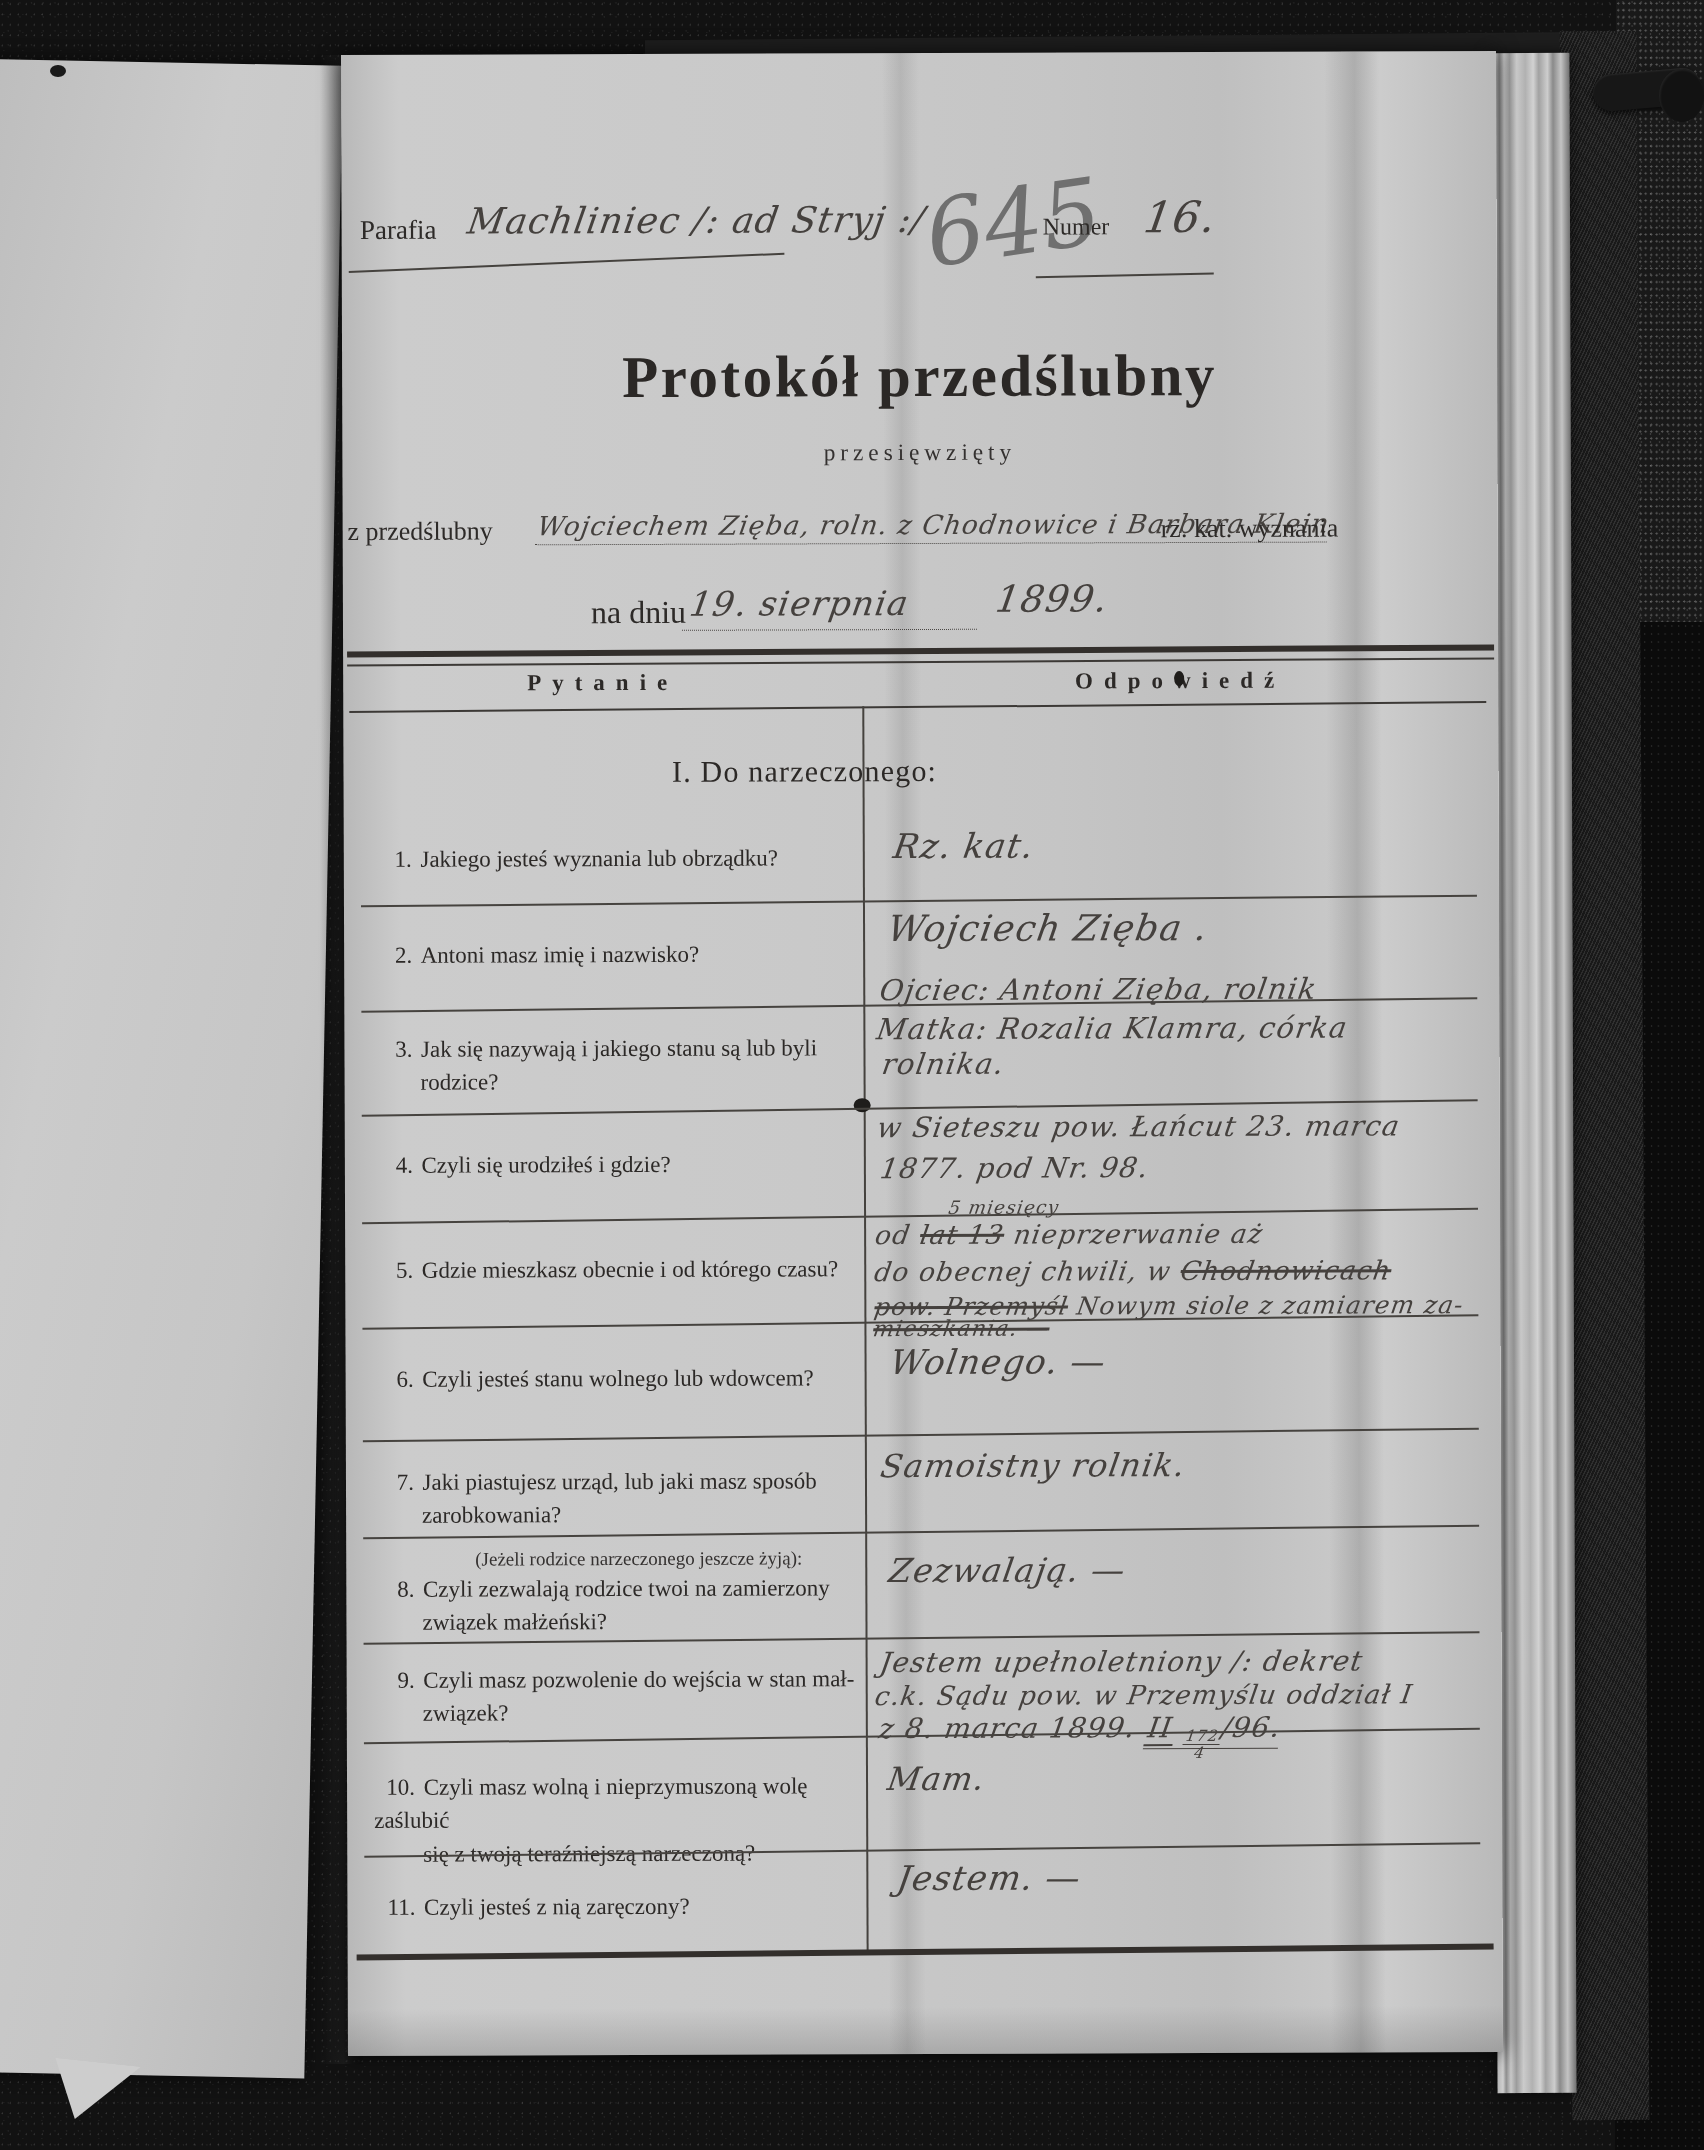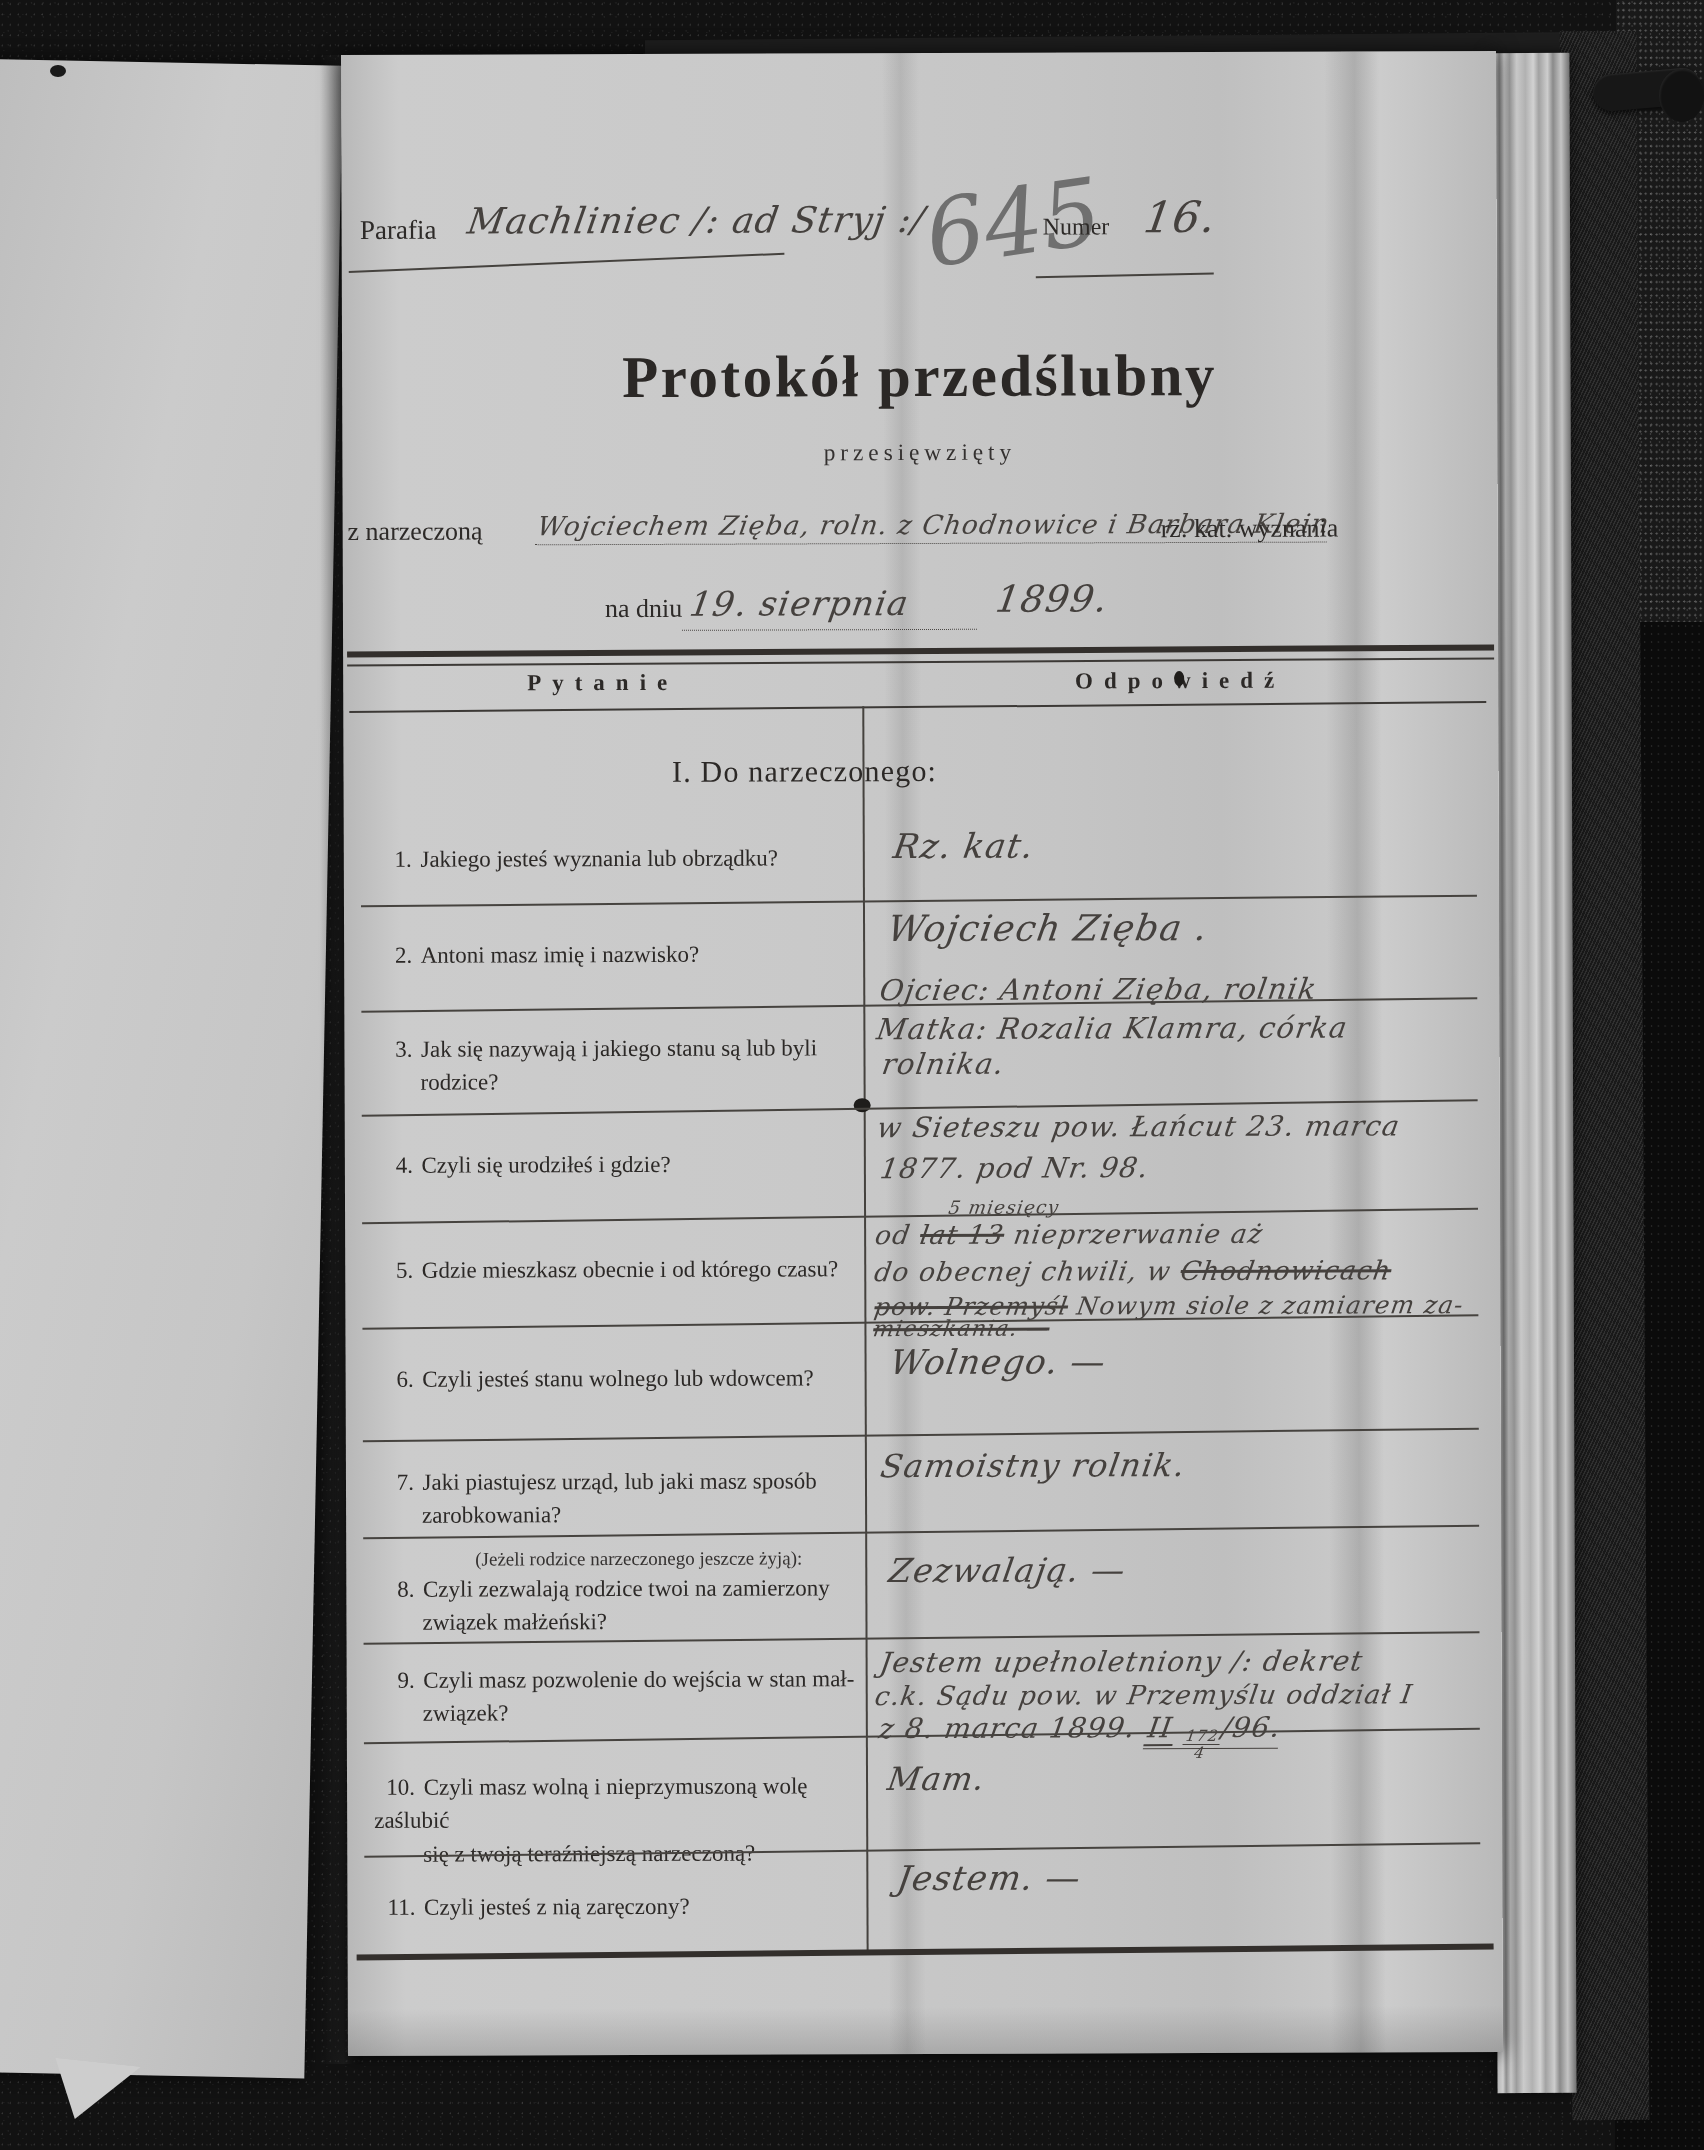--- a/index.html
+++ b/index.html
@@ -115,25 +115,25 @@
 
     <span class="abs pencil" style="left:584px;top:117px;font-size:92px;transform:rotate(-8deg);">645</span>
 
     <span class="abs pr-it" style="left:701px;top:161px;font-size:24px;">Numer</span>
     <span class="abs hw" style="left:799px;top:140px;font-size:43px;">16.</span>
     <div class="abs" style="left:694px;top:222px;width:178px;height:1.8px;background:#45423e;transform:rotate(-1deg);"></div>
 
     <div class="abs title" style="left:0;top:289px;width:100%;text-align:center;">Protokół przedślubny</div>
     <div class="abs subtitle" style="left:0;top:386px;width:100%;text-align:center;">przesięwzięty</div>
 
-    <span class="abs pr-it" style="left:4.9px;top:462px;font-size:26px;">z narzeczoną</span>
+    <span class="abs pr-it" style="left:4.9px;top:462px;font-size:26px;">z przedślubny</span>
     <span class="abs hw dotted" style="left:192px;top:456px;font-size:26.4px;padding-bottom:2.5px;">Wojciechem Zięba, roln. z Chodnowice i Barbara Klein</span>
     <span class="abs pr-it" style="left:818px;top:462px;font-size:26px;text-align:right;">rz. kat. wyznania</span>
 
-    <span class="abs pr-it" style="left:262px;top:540px;font-size:26px;">na dniu</span>
+    <span class="abs pr-it" style="left:248px;top:540px;font-size:32px;">na dniu</span>
     <span class="abs hw" style="left:344px;top:530px;font-size:34px;">19. sierpnia</span>
     <div class="abs" style="left:339px;top:576px;width:295px;border-bottom:1.8px dotted #4a4744;"></div>
     <span class="abs hw" style="left:650px;top:525px;font-size:37px;">1899.</span>
 
     <div class="abs thick" style="left:3.7px;top:595px;width:1147px;transform:rotate(-.15deg);"></div>
     <div class="abs thin" style="left:3.7px;top:608px;width:1147px;transform:rotate(-.15deg);"></div>
 
     <div class="abs colhead" style="left:0;top:616px;width:519px;text-align:center;">Pytanie</div>
     <div class="abs colhead" style="left:519px;top:616px;width:636px;text-align:center;">Odpowiedź</div>
     <div class="abs blot" style="left:831px;top:619px;width:9.8px;height:14.7px;"></div>

